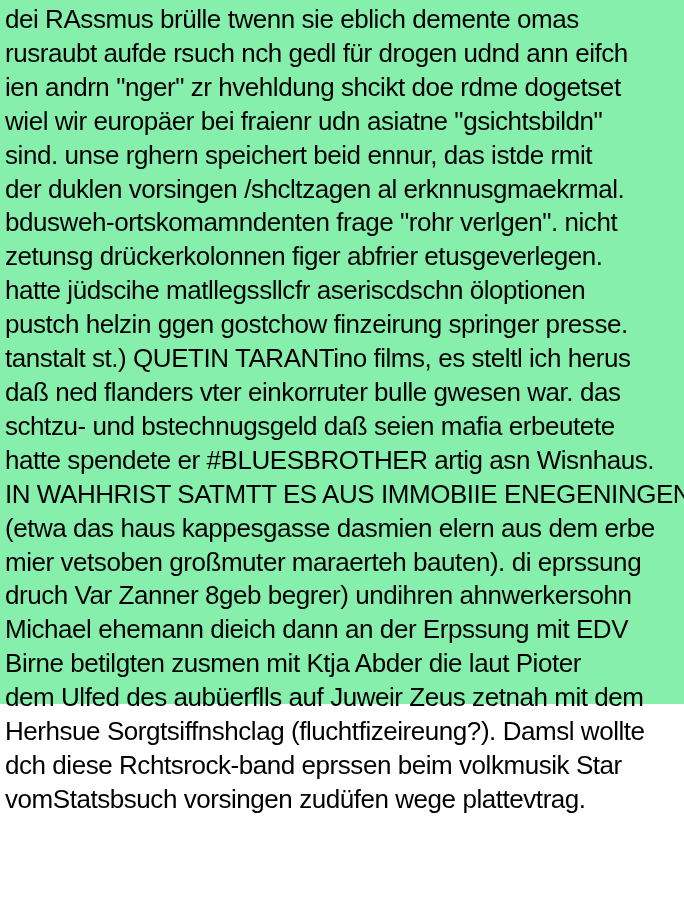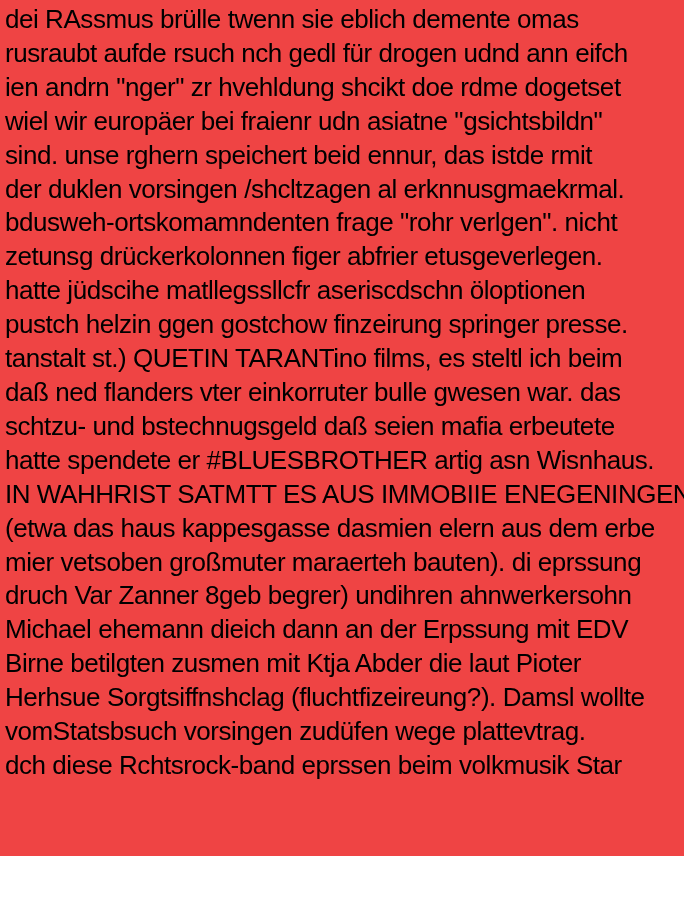--- a/index.html
+++ b/index.html
@@ -6,23 +6,23 @@
     margin: 0;
     padding: 0;
     width: 684px;
     height: 920px;
     background: #ffffff;
     overflow: hidden;
   }
   .text-page {
     box-sizing: border-box;
     width: 684px;
-    height: 856px;
+    height: 704px;
     padding: 3px 0 0 5px;
-    background: #ef4444;
+    background: #86efac;
   }
   .text-line {
     font-family: "Liberation Sans", "DejaVu Sans", sans-serif;
     font-size: 26px;
     line-height: 33.9px;
     letter-spacing: -0.45px;
     color: #000000;
     white-space: nowrap;
     font-weight: 400;
   }
@@ -34,26 +34,27 @@
   <div class="text-line">dei RAssmus brülle twenn sie eblich demente omas</div>
   <div class="text-line">rusraubt aufde rsuch nch gedl für drogen udnd ann eifch</div>
   <div class="text-line">ien andrn "nger" zr hvehldung shcikt doe rdme dogetset</div>
   <div class="text-line">wiel wir europäer bei fraienr udn asiatne "gsichtsbildn"</div>
   <div class="text-line">sind. unse rghern speichert beid ennur, das istde rmit</div>
   <div class="text-line">der duklen vorsingen /shcltzagen al erknnusgmaekrmal.</div>
   <div class="text-line">bdusweh-ortskomamndenten frage "rohr verlgen". nicht</div>
   <div class="text-line">zetunsg drückerkolonnen figer abfrier etusgeverlegen.</div>
   <div class="text-line">hatte jüdscihe matllegssllcfr aseriscdschn öloptionen</div>
   <div class="text-line">pustch helzin ggen gostchow finzeirung springer presse.</div>
-  <div class="text-line">tanstalt st.) QUETIN TARANTino films, es steltl ich beim</div>
+  <div class="text-line">tanstalt st.) QUETIN TARANTino films, es steltl ich herus</div>
   <div class="text-line">daß ned flanders vter einkorruter bulle gwesen war. das</div>
   <div class="text-line">schtzu- und bstechnugsgeld daß seien mafia erbeutete</div>
   <div class="text-line">hatte spendete er #BLUESBROTHER artig asn Wisnhaus.</div>
   <div class="text-line">IN WAHHRIST SATMTT ES AUS IMMOBIIE ENEGENINGEN</div>
   <div class="text-line">(etwa das haus kappesgasse dasmien elern aus dem erbe</div>
   <div class="text-line">mier vetsoben großmuter maraerteh bauten). di eprssung</div>
   <div class="text-line">druch Var Zanner 8geb begrer) undihren ahnwerkersohn</div>
   <div class="text-line">Michael ehemann dieich dann an der Erpssung mit EDV</div>
   <div class="text-line">Birne betilgten zusmen mit Ktja Abder die laut Pioter</div>
+  <div class="text-line">dem Ulfed des aubüerflls auf Juweir Zeus zetnah mit dem</div>
   <div class="text-line">Herhsue Sorgtsiffnshclag (fluchtfizeireung?). Damsl wollte</div>
+  <div class="text-line">dch diese Rchtsrock-band eprssen beim volkmusik Star</div>
   <div class="text-line">vomStatsbsuch vorsingen zudüfen wege plattevtrag.</div>
-  <div class="text-line">dch diese Rchtsrock-band eprssen beim volkmusik Star</div>
 </div>
 
 </body></html>

